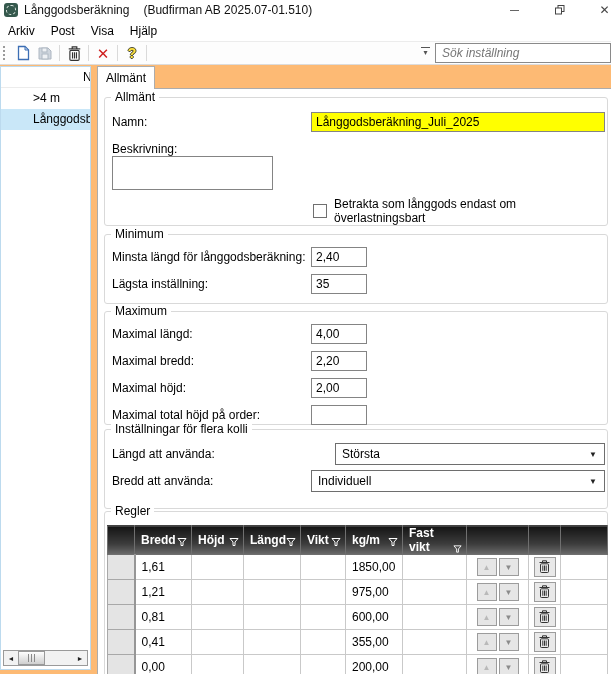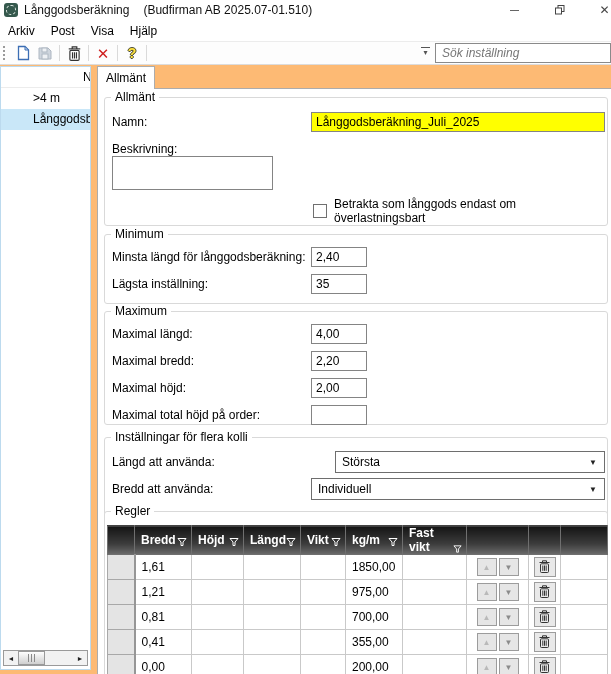--- a/index.html
+++ b/index.html
@@ -207,21 +207,21 @@
       <div class="frow">
         <span class="lbl">Maximal höjd:</span>
         <input class="txt small" type="text" value="2,00" style="">
       </div>
       <div class="frow">
         <span class="lbl">Maximal total höjd på order:</span>
         <input class="txt small" type="text" value="" style="">
       </div>
     </div>
 
-    <div class="group" style="top:348px;height:80px;">
+    <div class="group" style="top:340px;height:80px;">
       <span class="legend">Inställningar för flera kolli</span>
       <div class="frow" style="margin-top:13px;margin-bottom:5px;gap:24px;">
         <span class="lbl">Längd att använda:</span>
         <div class="combo">
           <span>Största</span>
           <span class="arrow">▼</span>
         </div>
       </div>
       <div class="frow">
         <span class="lbl">Bredd att använda:</span>
@@ -340,21 +340,21 @@
                   </svg></span></td>
             <td></td>
           </tr>
 
           <tr>
             <td class="sel"></td>
             <td>0,81</td>
             <td></td>
             <td></td>
             <td></td>
-            <td>700,00</td>
+            <td>600,00</td>
             <td></td>
             <td class="ctr"><span class="mini-btn up">▲</span><span class="mini-btn down">▼</span></td>
             <td class="ctr"><span class="del-btn"><svg width="11" height="13" viewBox="0 0 11 13">
                     <path d="M0.5 2.5 h10" stroke="#333" fill="none"></path>
                     <path d="M3.5 2.5 v-1.7 h4 v1.7" stroke="#333" fill="none"></path>
                     <rect x="1.5" y="3.8" width="8" height="8.7" rx="1" fill="none" stroke="#333"></rect>
                     <path d="M3.8 5.5 v5.3 M5.5 5.5 v5.3 M7.2 5.5 v5.3" stroke="#333" fill="none"></path>
                   </svg></span></td>
             <td></td>
           </tr>

